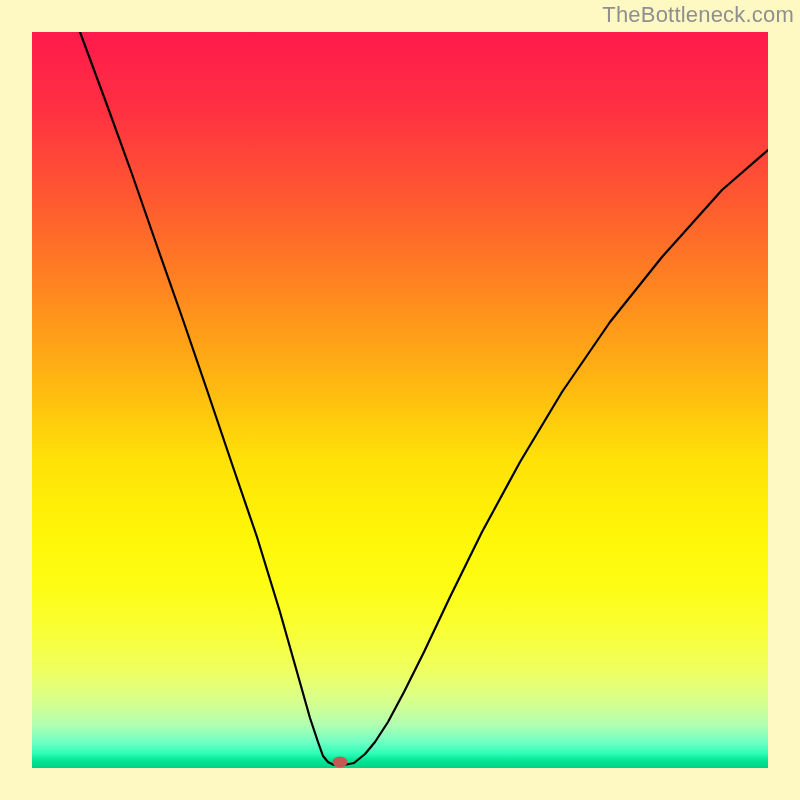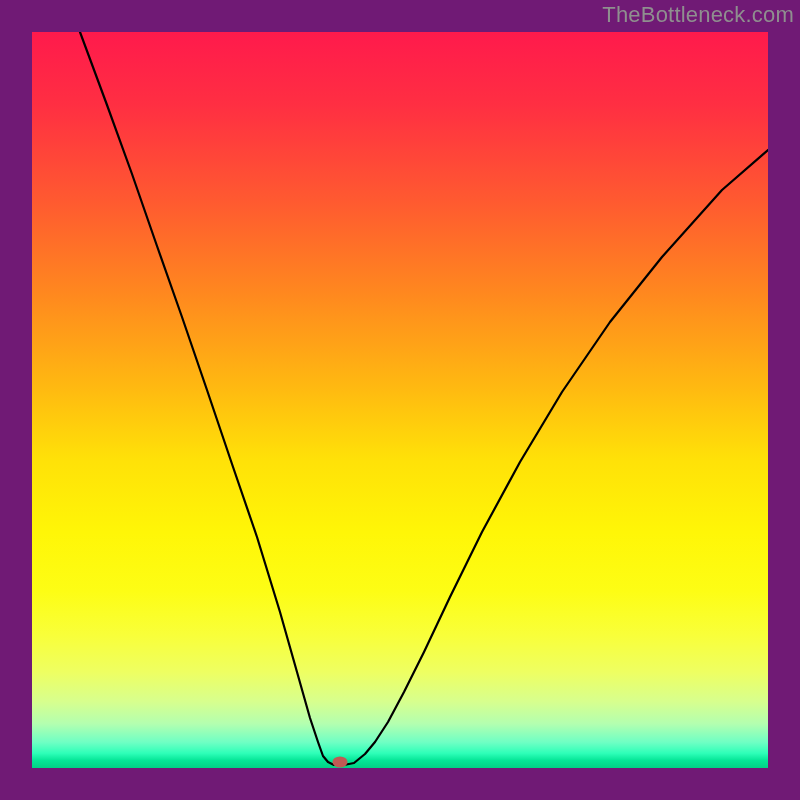--- a/index.html
+++ b/index.html
@@ -8,21 +8,21 @@
     width: 800px;
     height: 800px;
     overflow: hidden;
     background: #000;
     font-family: Arial, Helvetica, sans-serif;
   }
   .canvas {
     position: relative;
     width: 800px;
     height: 800px;
-    background: #701a75;
+    background: #fef9c3;
     text-align: right;
   }
   .plot-area {
     position: absolute;
     left: 32px;
     top: 32px;
     width: 736px;
     height: 736px;
     overflow: hidden;
   }

